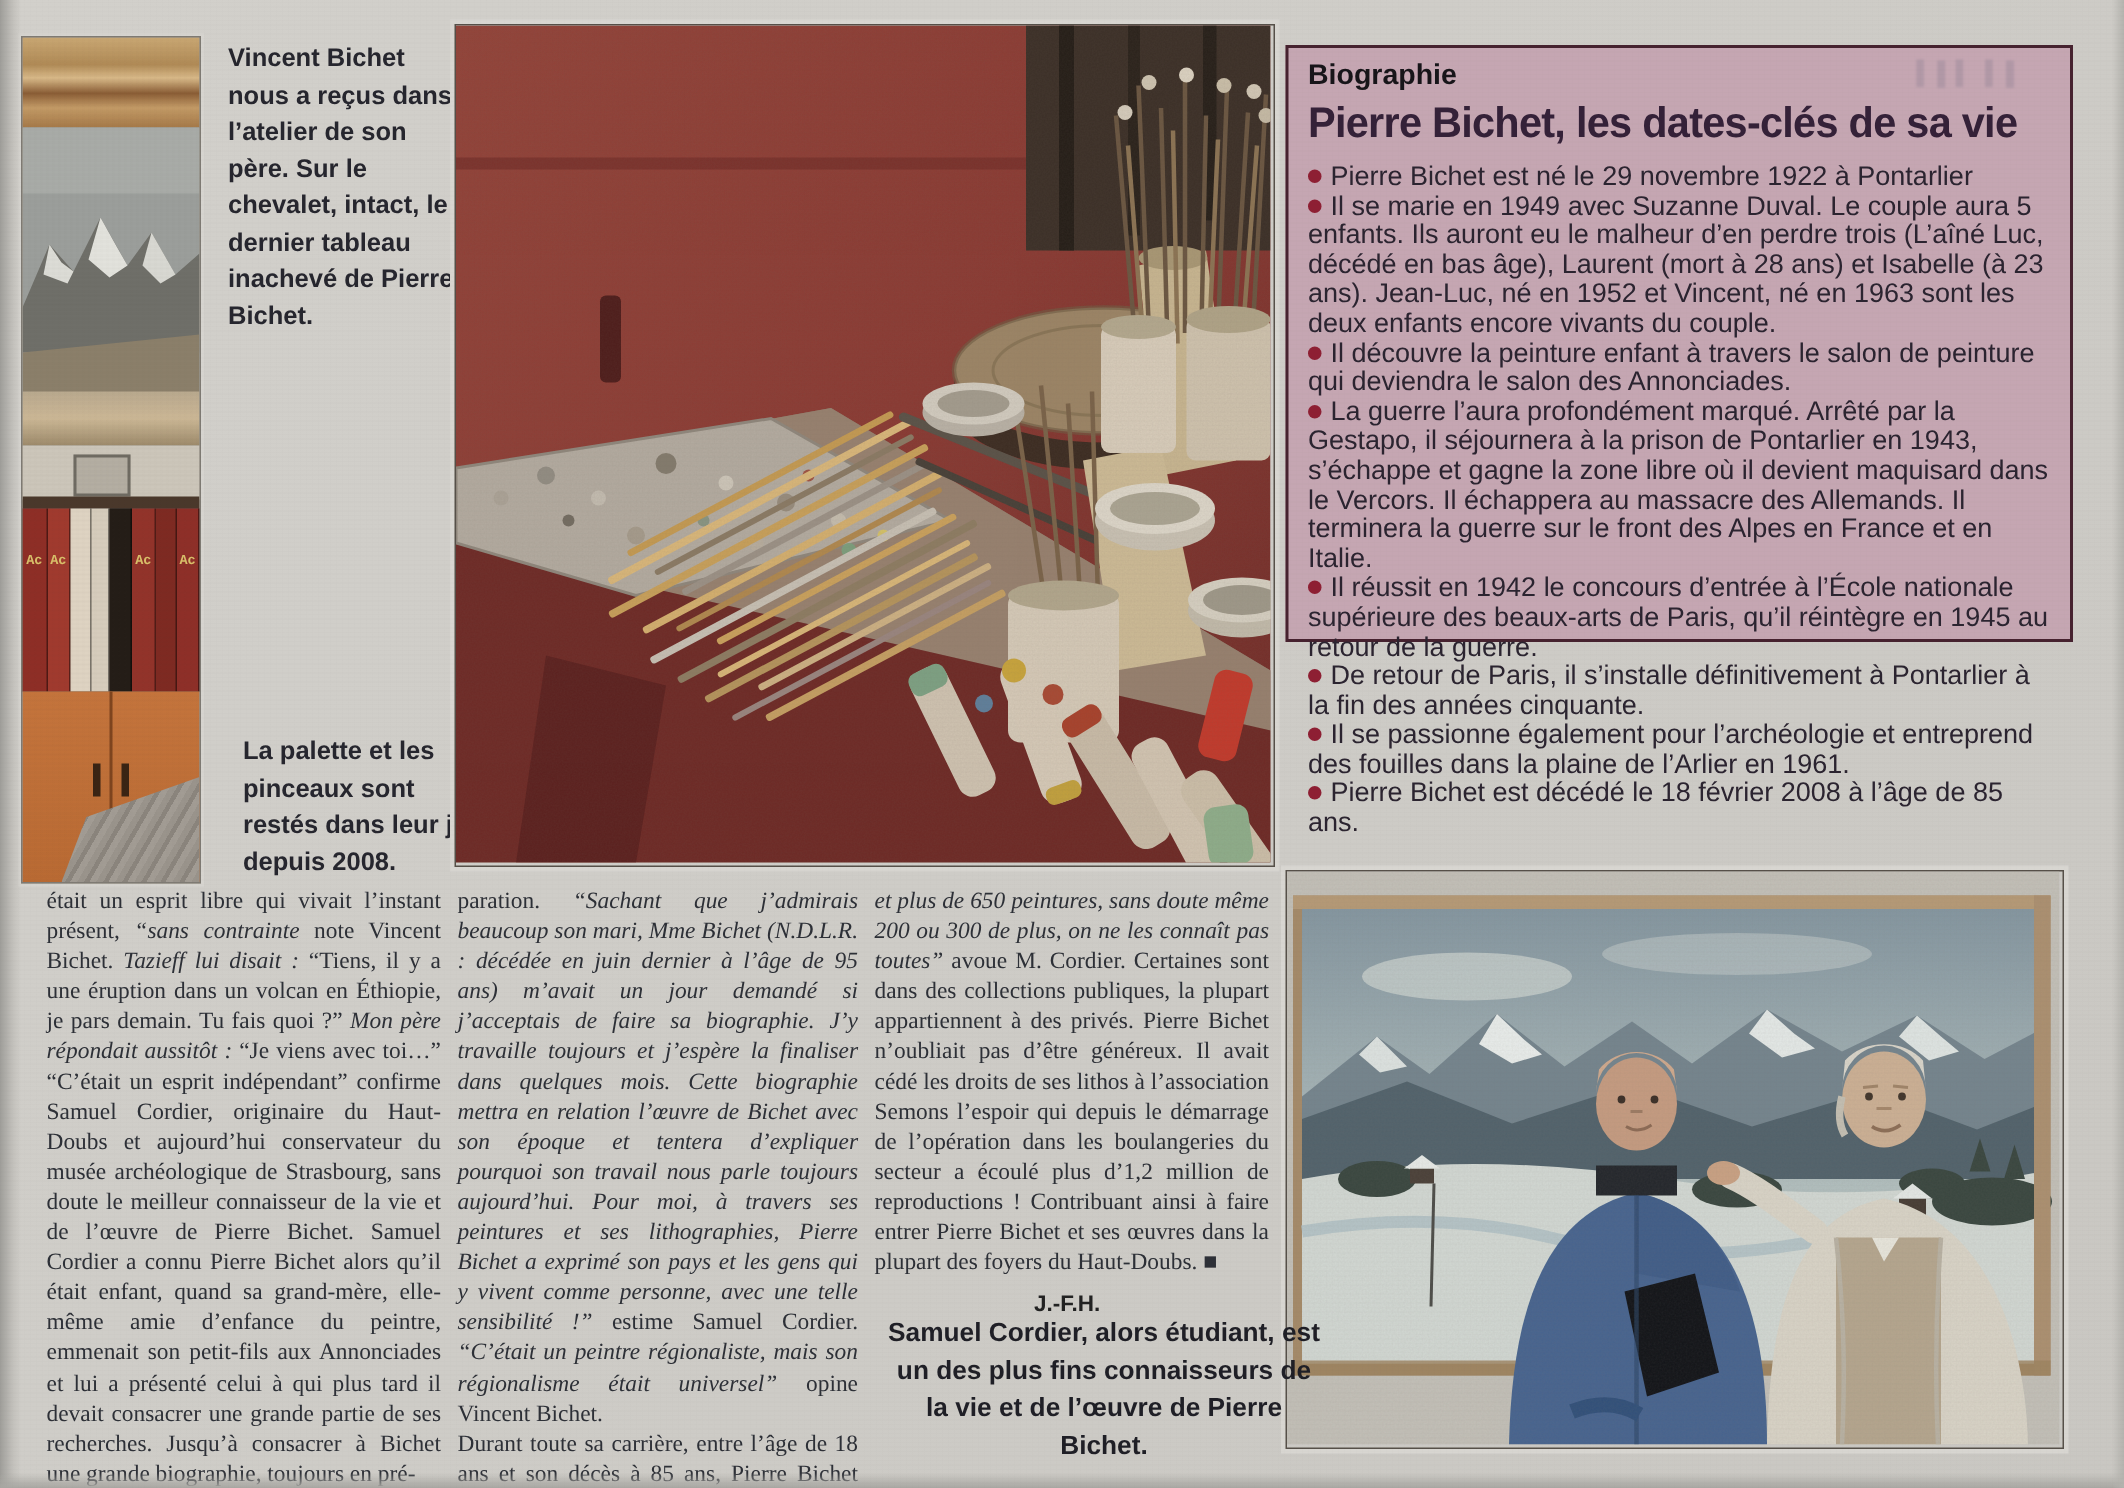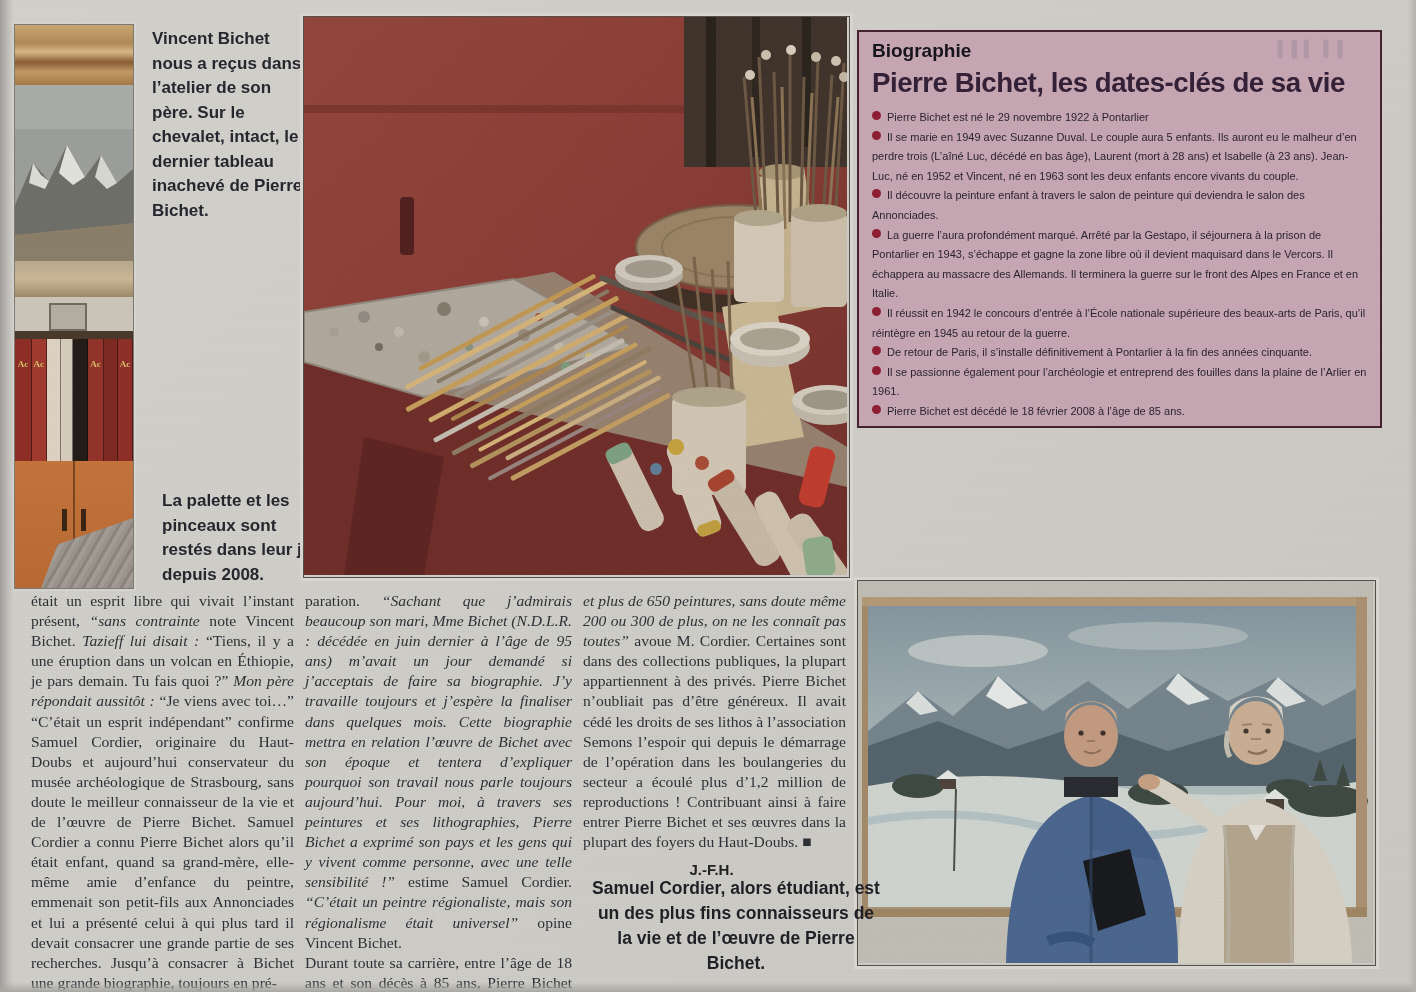--- a/index.html
+++ b/index.html
@@ -23,22 +23,22 @@
   .ls-wood{position:absolute;left:0;top:0;width:100%;height:60px;
     background:linear-gradient(180deg,#c9a773 0%,#b08a56 30%,#d8b988 45%,#8a5d35 62%,#c39a66 78%,#a57948 100%);}
   .ls-paint{position:absolute;left:0;top:60px;width:100%;height:212px;background:#9b9e9b;}
   .ls-band{position:absolute;left:0;top:236px;width:100%;height:36px;
     background:linear-gradient(180deg,#b9a98e,#cbb795 50%,#9d8a6b);}
   .ls-wall{position:absolute;left:0;top:272px;width:100%;height:36px;background:#ccc6ba;}
   .ls-frame{position:absolute;left:34px;top:278px;width:34px;height:24px;background:#b4aea2;border:2px solid #6f6b62;}
   .ls-shelf{position:absolute;left:0;top:306px;width:100%;height:8px;background:#4a382b;}
   .ls-books{position:absolute;left:0;top:314px;width:100%;height:122px;background:#2c241e;display:flex;}
   .book{height:100%;position:relative;border-right:1px solid rgba(0,0,0,.45);}
-  .book .lbl{position:absolute;top:20px;left:0;right:0;text-align:center;
-    font-family:Liberation Serif, serif;font-size:9px;font-weight:bold;color:#d9c06a;}
+  .book .lbl{position:absolute;top:30px;left:0;right:0;text-align:center;
+    font-family:Liberation Mono, monospace;font-size:9px;font-weight:bold;color:#d9c06a;}
   .ls-cab{position:absolute;left:0;top:436px;width:100%;height:127px;background:linear-gradient(180deg,#c4743c,#b96a33);}
   .ls-cab .split{position:absolute;left:58px;top:0;width:2px;height:100%;background:#7e441e;}
   .ls-cab .h1,.ls-cab .h2{position:absolute;top:48px;width:5px;height:22px;background:#3a2414;}
   .ls-cab .h1{left:47px}.ls-cab .h2{left:66px}
   .ls-stone{position:absolute;right:0;bottom:0;width:92px;height:70px;
     clip-path:polygon(18% 38%,100% 0,100% 100%,0 100%);
     background:repeating-linear-gradient(120deg,#9a948c 0 4px,#8b857d 4px 7px,#a29c94 7px 11px);}
 
   
   .lead-cap{position:absolute;left:152px;top:27px;width:154px;
@@ -52,21 +52,21 @@
   .photo svg{display:block}
   #atelier{left:303px;top:16px;width:545px;height:560px;}
 
   
   .bio{position:absolute;left:857px;top:30px;width:525px;height:398px;box-sizing:border-box;
     background:#c5a6b2;border:2px solid #46222f;padding:6px 13px 0 13px;
     font-family:"Liberation Sans",sans-serif;color:#2b2430;}
   .bio .kicker{font-size:19px;font-weight:bold;color:#171519;margin:2px 0 4px 0;}
   .bio .headline{font-size:28.5px;font-weight:bold;color:#342138;letter-spacing:-.5px;
     transform:scaleX(.97);transform-origin:left;white-space:nowrap;margin:0 0 9px 0;}
-  .bio ul{list-style:none;margin:0;padding:0;font-size:11px;line-height:19.6px;}
+  .bio ul{list-style:none;margin:0;padding:0;font-size:18px;line-height:19.6px;}
   .bio li::before{content:"";display:inline-block;width:9px;height:9px;border-radius:50%;
     background:#8e1f33;margin-right:6px;vertical-align:1px;}
   .bio .ghost{position:absolute;right:30px;top:8px;font-size:15px;color:#8d7f91;opacity:.35;
     filter:blur(.6px);font-weight:bold;letter-spacing:2px;}
 
   
   #portrait{left:857px;top:580px;width:517px;height:384px;}
 
   
   .cols{position:absolute;left:31px;top:591px;width:817px;display:flex;gap:11px;

